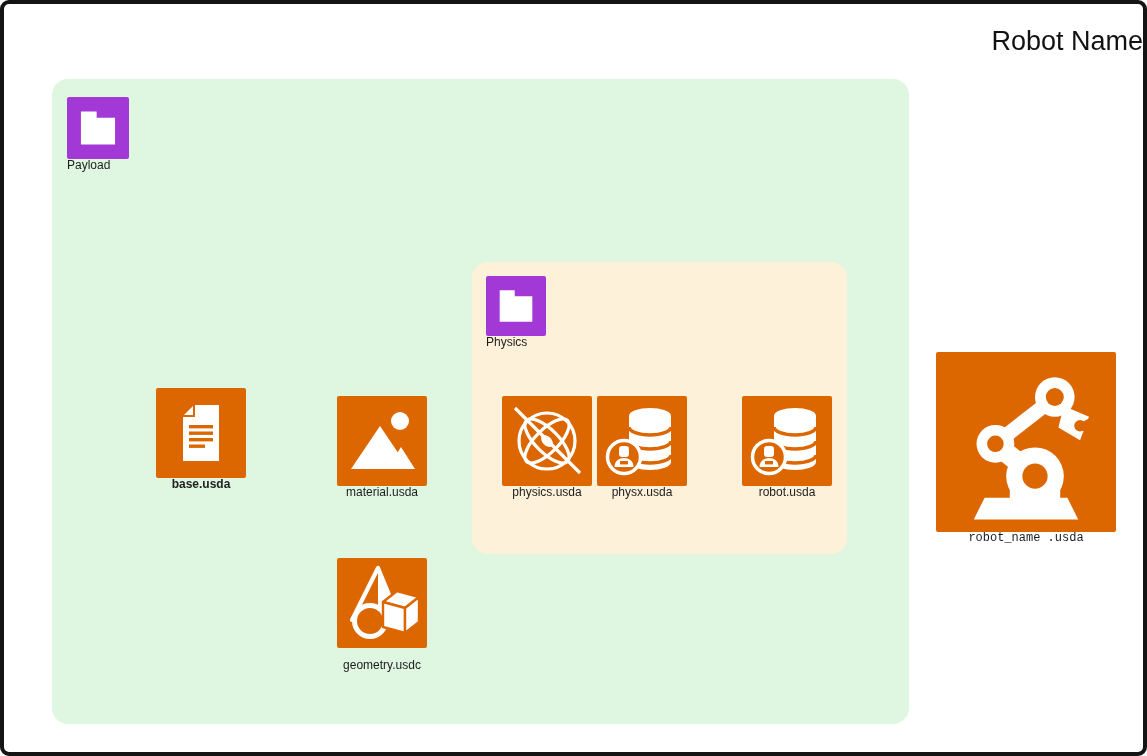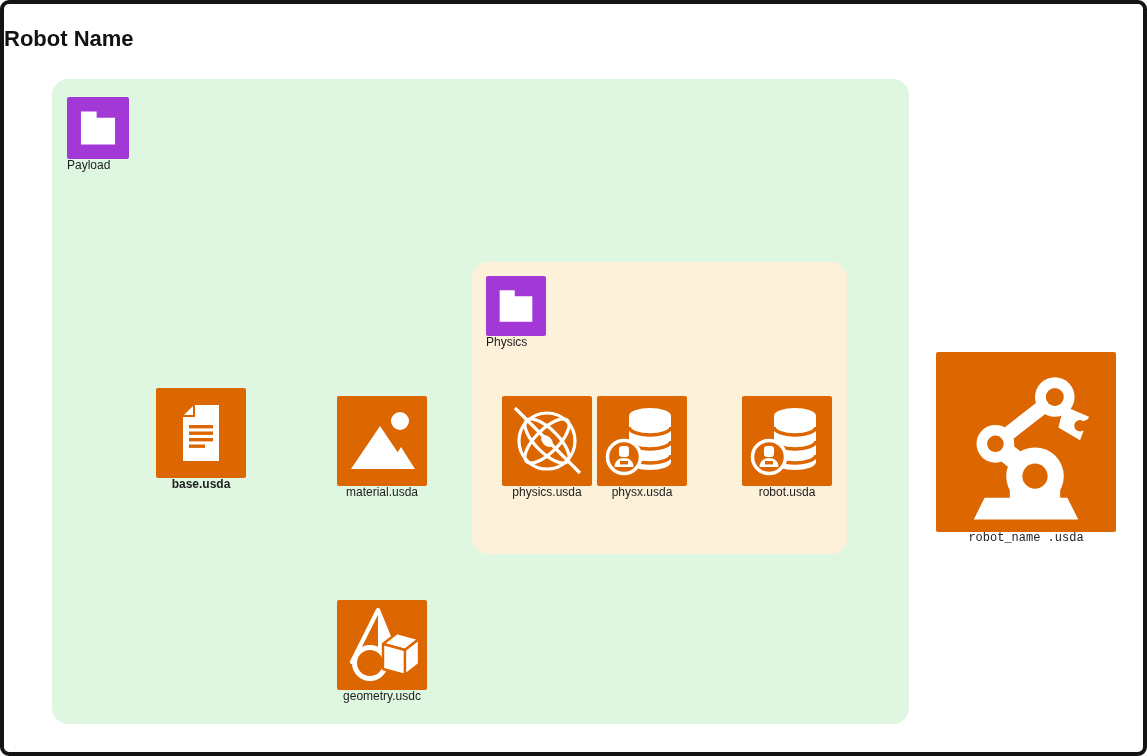--- a/index.html
+++ b/index.html
@@ -3,21 +3,21 @@
 <meta charset="utf-8">
 <style>
   html,body{margin:0;padding:0;background:#fff;}
   .canvas{
     position:relative; width:1147px; height:756px; box-sizing:border-box;
     background:#fff; border:4px solid #141414; border-radius:9px;
     font-family:"Liberation Sans", sans-serif; overflow:hidden;
   }
   .title{
     position:absolute; top:22px; left:0; width:100%;
-    text-align:left; font-size:22px; font-weight:700; color:#121212;
+    text-align:right; font-size:27px; font-weight:400; color:#121212;
   }
   .panel{position:absolute; border-radius:16px;}
   .panel-payload{left:48px; top:75px; width:857px; height:645px; background:#DFF6E0;}
   .panel-physics{left:468px; top:258px; width:375px; height:292px; background:#FEF1D9;}
 
   .item{position:absolute; display:flex; flex-direction:column; align-items:center;}
   .item .label, .folder .label{
     margin-top:0; font-size:12px; color:#1d1d1f; white-space:nowrap; line-height:1.1;
   }
   .folder{position:absolute; display:flex; flex-direction:column; align-items:flex-start;}
@@ -34,21 +34,21 @@
   .bigtile{width:180px; height:180px; background:#DC6600; border-radius:2px;
     display:flex; align-items:center; justify-content:center;}
   .bigtile svg{width:180px; height:180px;}
 
   
   .pos-payload-folder{left:63px;  top:93px;}
   .pos-robot    {left:152px; top:213px;}
   .pos-base     {left:152px; top:384px;font-weight:bold;}
   .pos-material {left:333px; top:392px;}
   .pos-instances{left:152px; top:572px;}
-  .pos-geometry {left:333px; top:596px;}
+  .pos-geometry {left:333px; top:554px;gap:11px;}
   .pos-physics-folder{left:482px; top:272px;}
   .pos-physics  {left:498px; top:392px;text-align:center;}
   .pos-physx    {left:593px; top:392px;}
   .pos-mujoco   {left:738px; top:392px;}
   .pos-root     {left:932px; top:348px;font-family:Liberation Mono, monospace;}
 </style>
 </head>
 <body>
 
 <div class="canvas">

